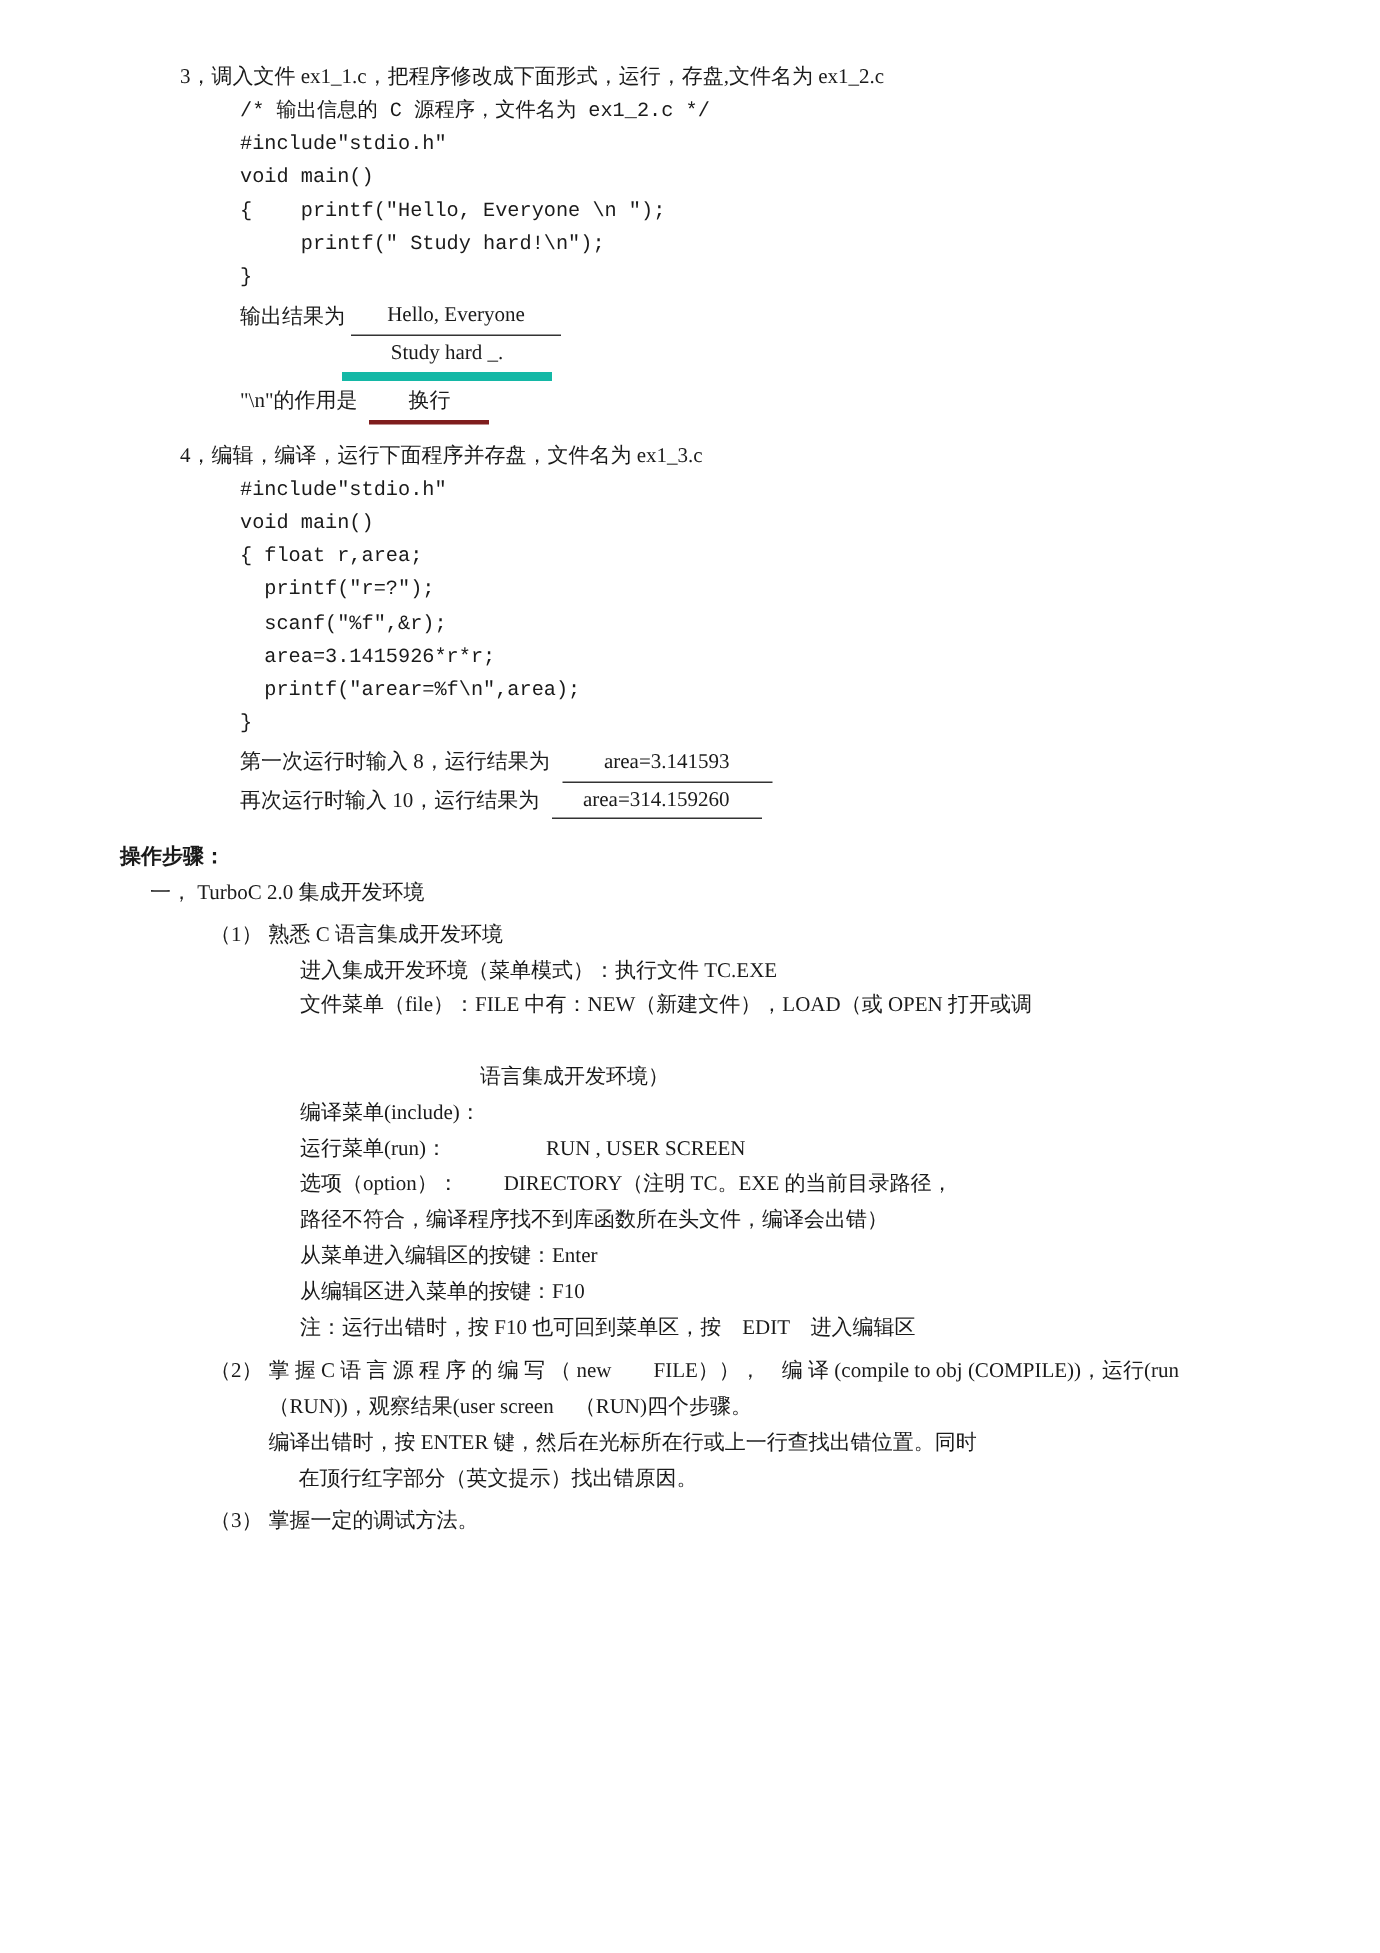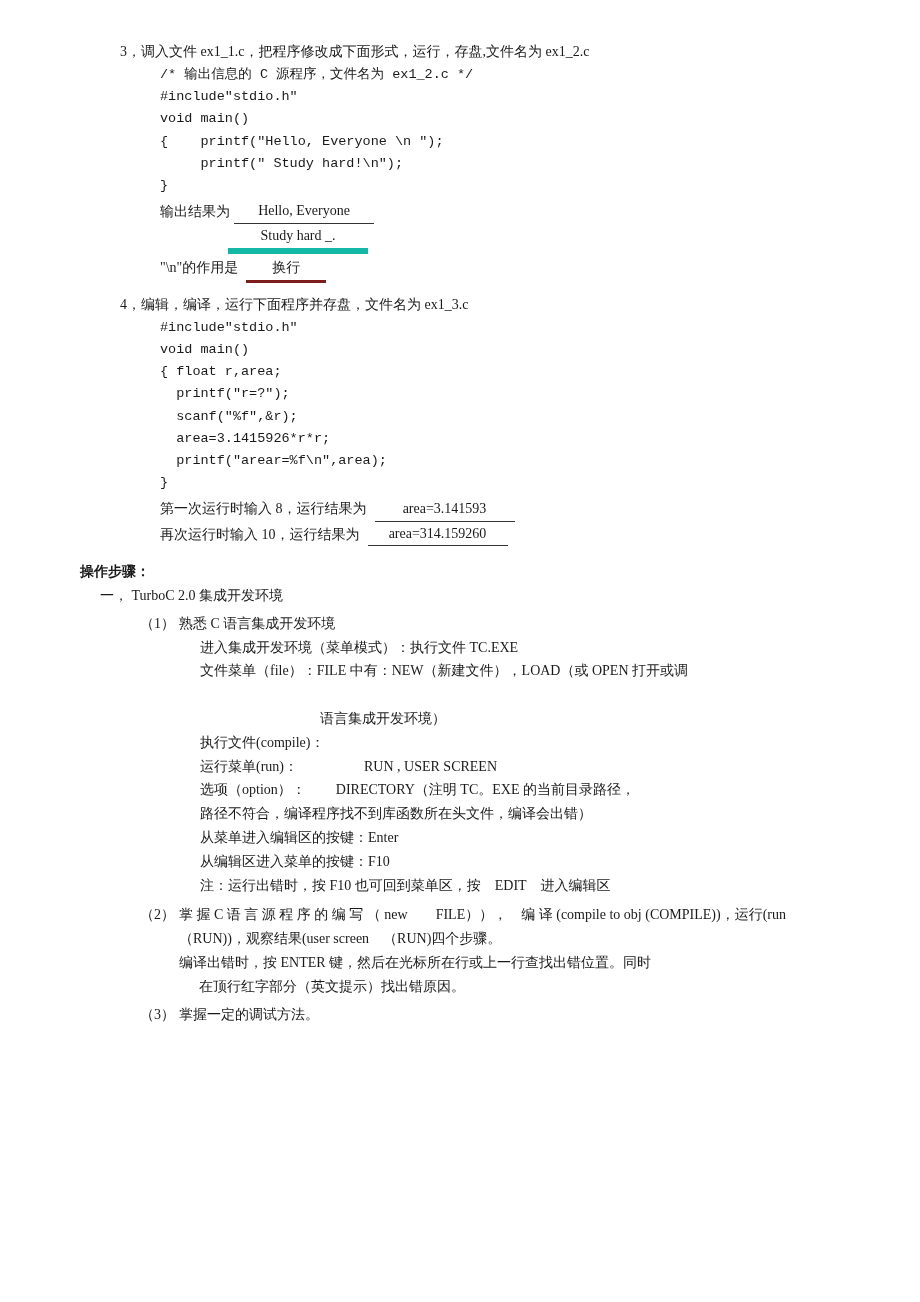--- a/index.html
+++ b/index.html
@@ -105,21 +105,21 @@
       </div>
 
       <div style="margin-left:60px;">
         <div>进入集成开发环境（菜单模式）：执行文件 TC.EXE</div>
         <div style="line-height:1.7;">
           文件菜单（file）：FILE 中有：NEW（新建文件），LOAD（或 OPEN 打开或调<br>
           <br>
           <span style="display:inline-block; margin-left:120px;">语言集成开发环境）</span>
         </div>
         <div style="display:flex; gap:4px;">
-          <span style="min-width:160px;">执行文件(compile)：</span>
+          <span style="min-width:160px;">编译菜单(include)：</span>
         </div>
         <div style="display:flex; gap:4px;">
           <span style="min-width:160px;">运行菜单(run)：</span>
           <span>RUN , USER SCREEN</span>
         </div>
         <div style="line-height:1.7;">
           选项（option）：<span style="margin-left:30px;">DIRECTORY（注明 TC。EXE 的当前目录路径，</span><br>
           <span style="display:inline-block; margin-left:0;">路径不符合，编译程序找不到库函数所在头文件，编译会出错）</span>
         </div>
         <div>从菜单进入编辑区的按键：Enter</div>

